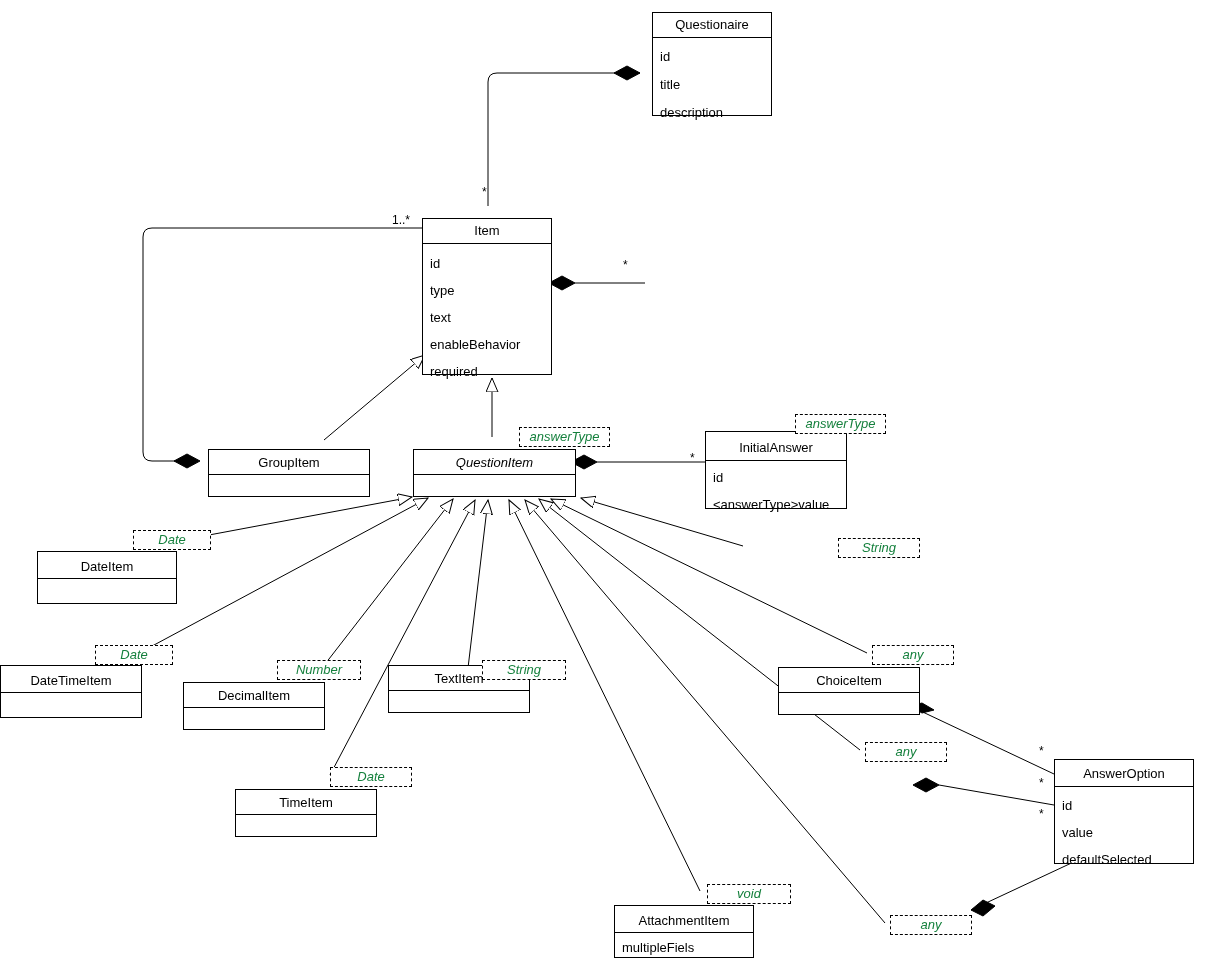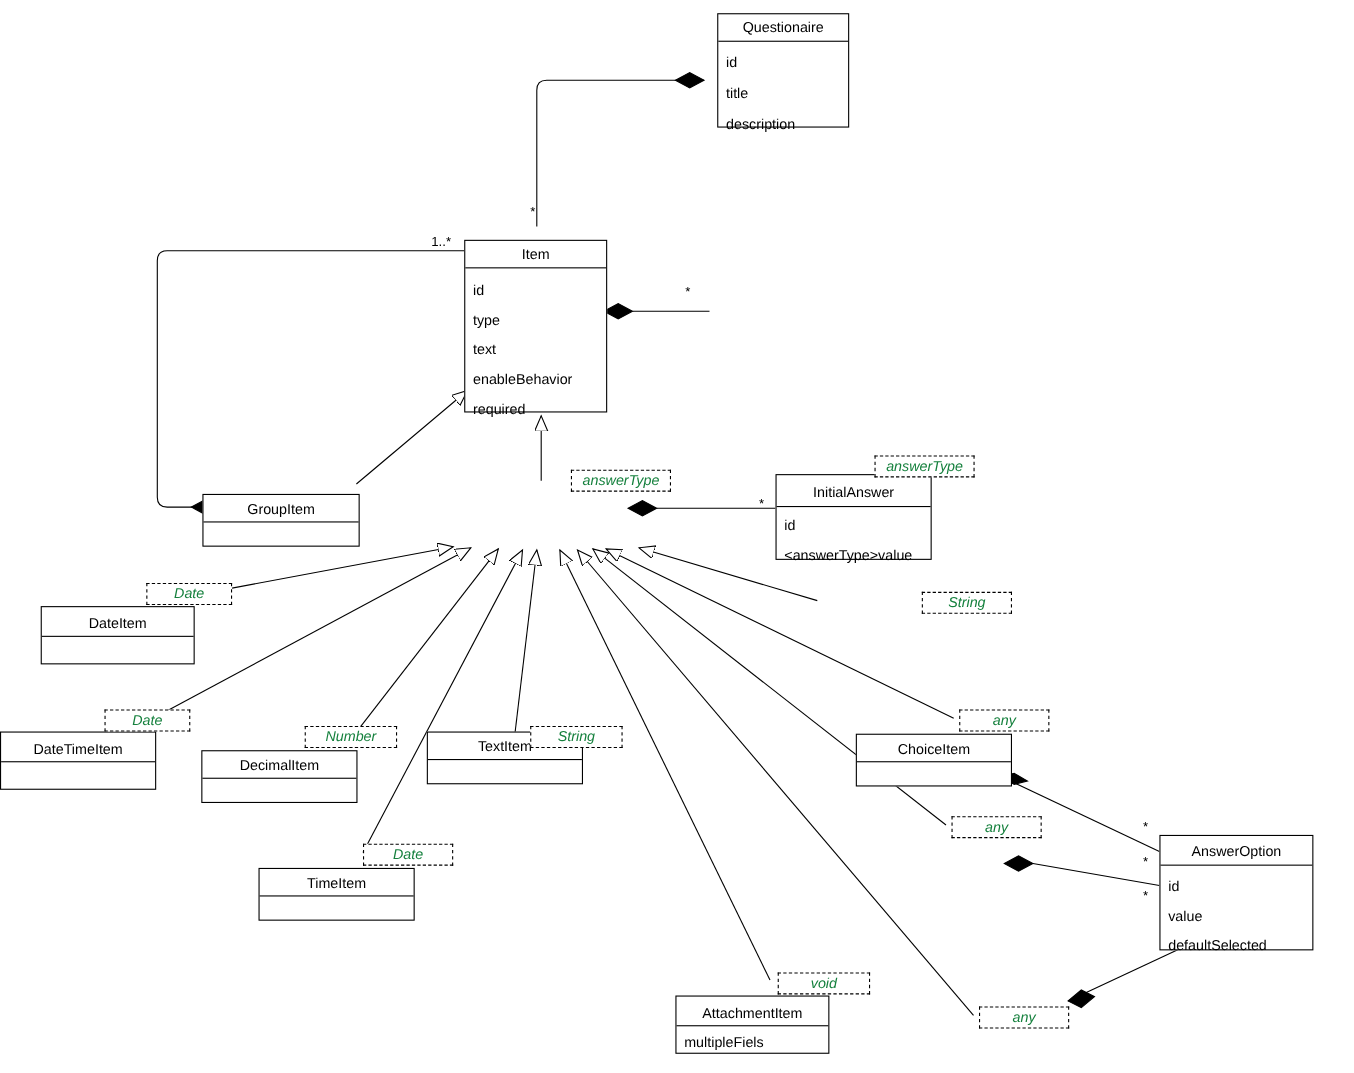--- a/index.html
+++ b/index.html
@@ -152,25 +152,29 @@
     <div class="uml-attrs" style="height:132px">
       <div class="uml-attr" style="padding-top:13px">id</div>
       <div class="uml-attr" style="padding-top:14px">type</div>
       <div class="uml-attr" style="padding-top:14px">text</div>
       <div class="uml-attr" style="padding-top:14px">enableBehavior</div>
       <div class="uml-attr" style="padding-top:14px">required</div>
     </div>
   </div>
 
 
-  <div class="uml-class" style="left:184px;top:437px;width:143px;height:48px">
+  <div class="uml-class" style="left:208px;top:437px;width:162px;height:48px">
     <div class="uml-name" style="height:24px;padding-top:6px">GroupItem</div>
     <div class="uml-attrs empty" style="height:23px"></div>
   </div>
 
+  <div class="uml-class" style="left:413px;top:437px;width:163px;height:48px">
+    <div class="uml-name abstract" style="height:24px;padding-top:6px">QuestionItem</div>
+    <div class="uml-attrs empty" style="height:23px"></div>
+  </div>
   <div class="tmpl-param" style="left:519px;top:427px;width:91px">answerType</div>
 
   <div class="uml-class" style="left:705px;top:419px;width:142px;height:78px">
     <div class="uml-name" style="height:28px;padding-top:9px">InitialAnswer</div>
     <div class="uml-attrs" style="height:49px">
       <div class="uml-attr" style="padding-top:10px">id</div>
       <div class="uml-attr" style="padding-top:14px">&lt;answerType&gt;value</div>
     </div>
   </div>
   <div class="tmpl-param" style="left:795px;top:414px;width:91px">answerType</div>

